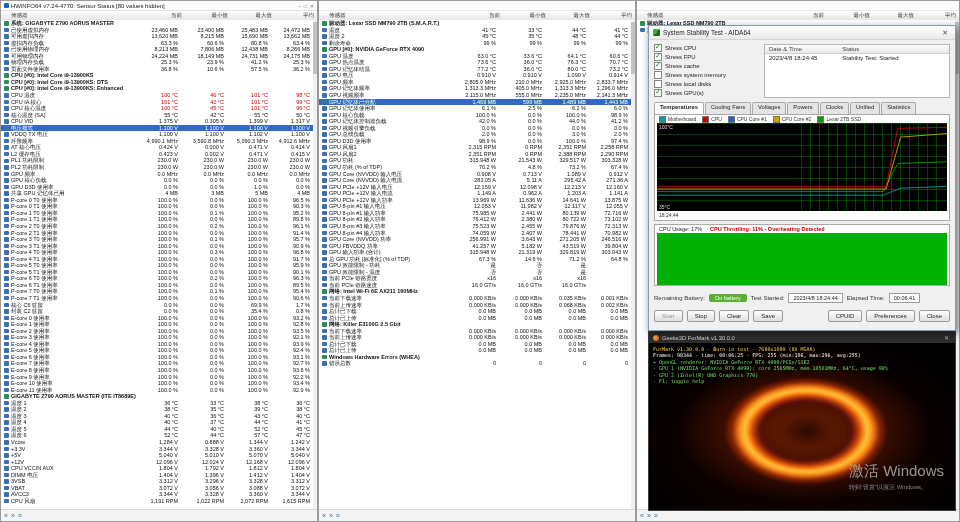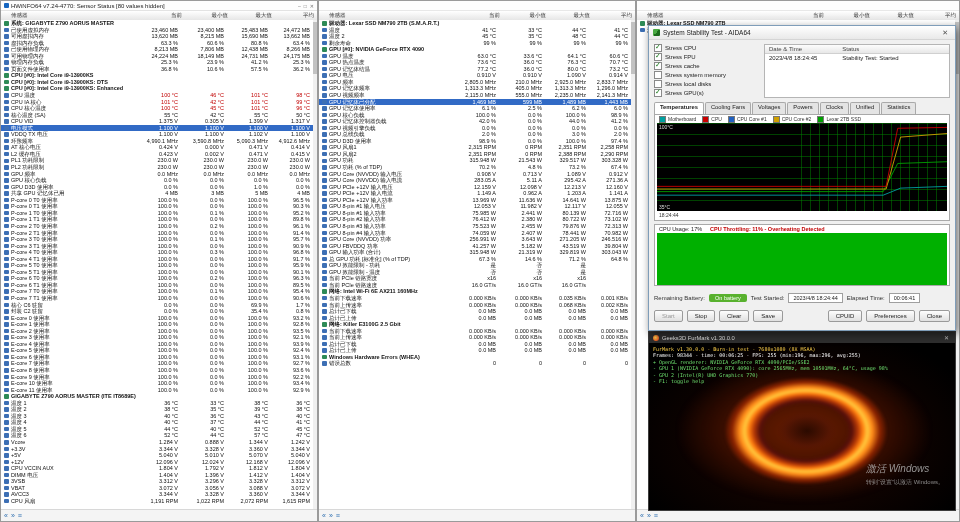--- a/index.html
+++ b/index.html
@@ -94,21 +94,21 @@
             background:radial-gradient(ellipse at center,#6b1d00 0%,#3a0e00 45%,transparent 72%);filter:blur(2px);}
   .ring{position:absolute;left:72px;top:32px;width:170px;height:112px;border-radius:50%;
         background:radial-gradient(closest-side,rgba(0,0,0,0) 48%,#57100a 54%,#b23706 61%,#ff7e10 67%,
                    #ffc83d 72%,#ff8c1a 78%,#8a2300 87%,rgba(0,0,0,0) 96%);filter:blur(1px);}
   .ringcore{position:absolute;left:118px;top:62px;width:80px;height:52px;border-radius:50%;
             background:radial-gradient(closest-side,#2b0a00 0%,#551603 55%,transparent 75%);}
   .foverlay{position:absolute;left:4px;top:3px;display:flex;flex-direction:column;gap:0;}
   .fline{font-family:"DejaVu Sans Mono",monospace;font-size:5px;line-height:6.4px;white-space:nowrap;}
   
   #watermark{position:absolute;right:16px;top:462px;z-index:6;text-align:left;color:#b9b9b9;opacity:.8;}
-  #watermark .w1{font-size:10px;font-style:italic;}
+  #watermark .w1{font-size:15px;}
   #watermark .w2{font-size:6px;margin-top:2px;color:#a9a9a9;}
 </style>
 </head>
 <body>
 
 <div id="win-back" class="window">
   <div class="blankbar"></div>
   <div class="colhdr">
     <span></span>
     <span class="rlb">传感器</span>

